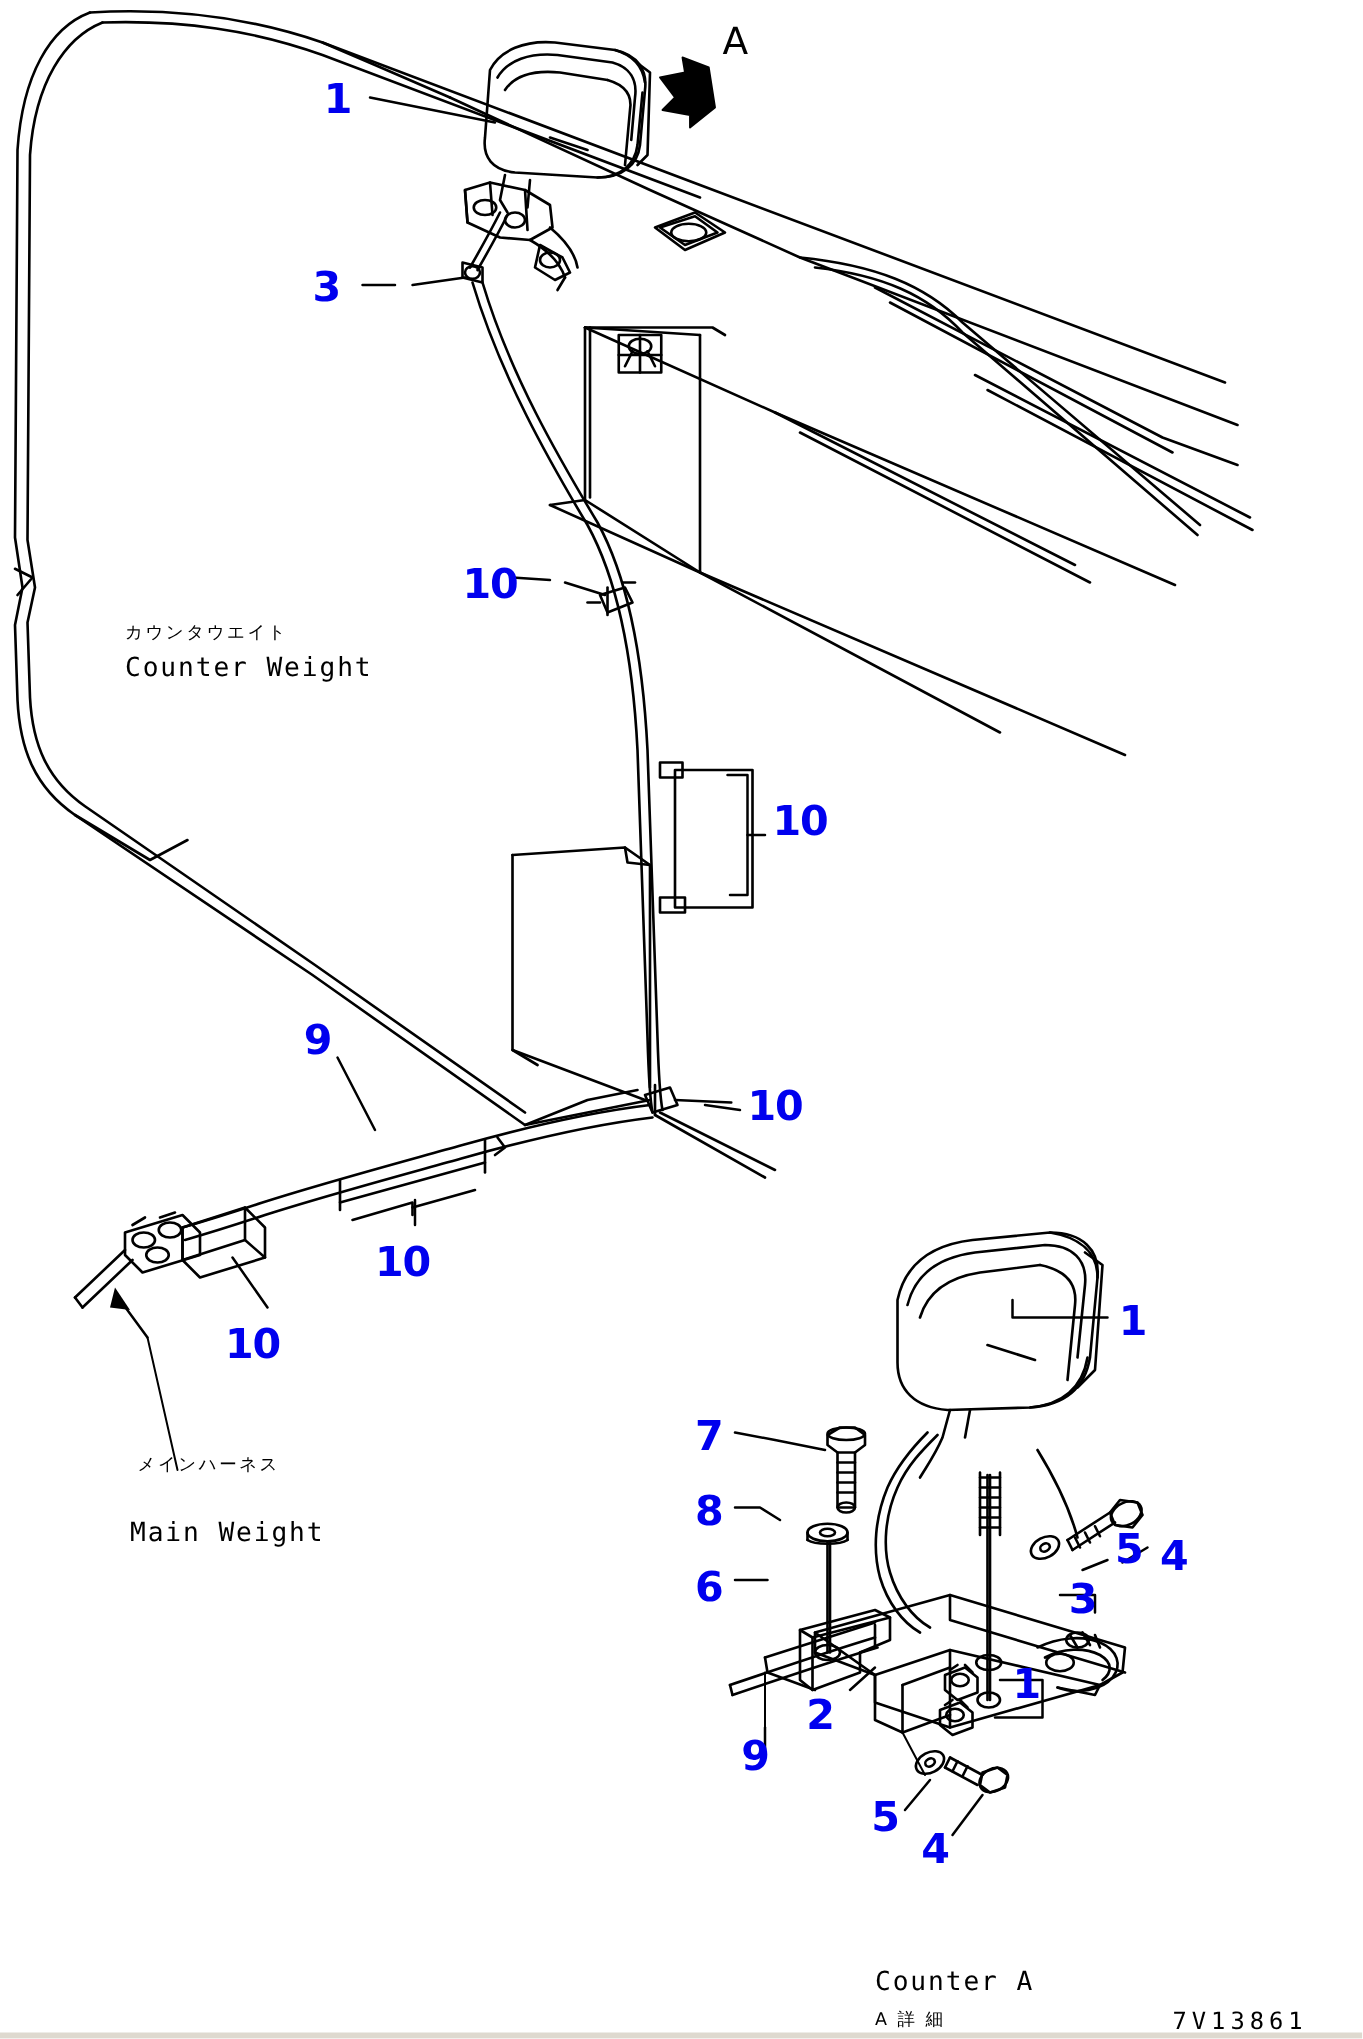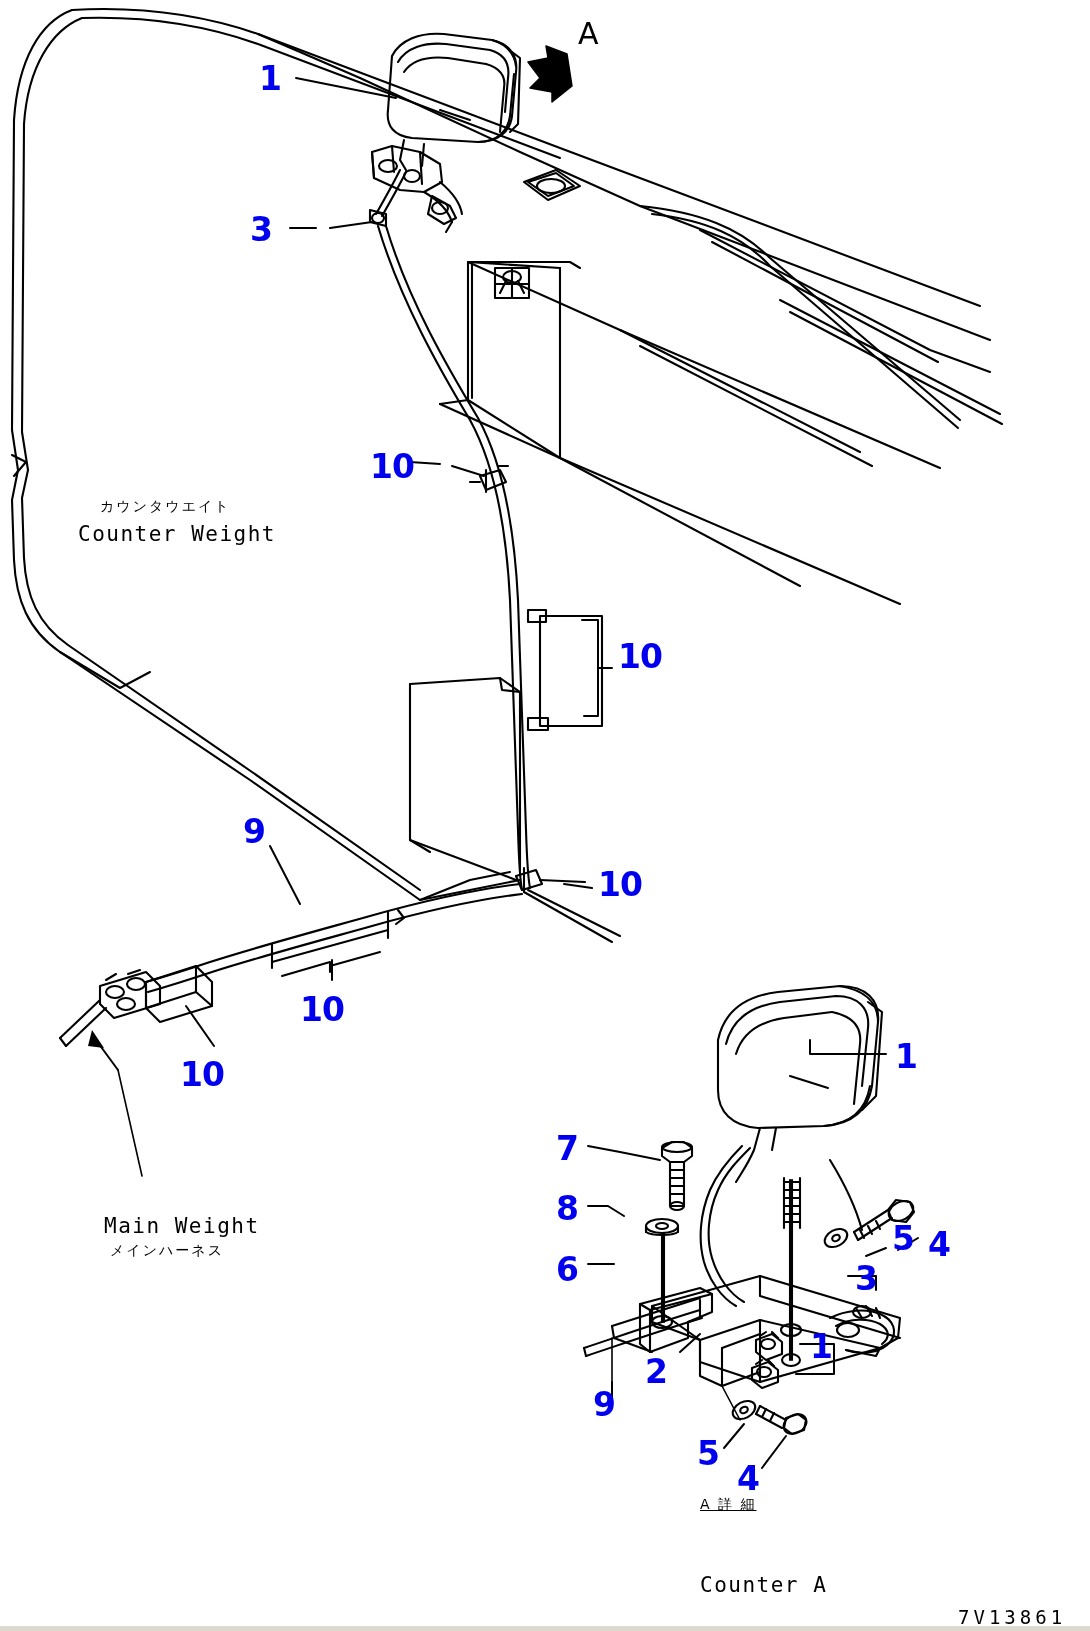--- a/index.html
+++ b/index.html
@@ -402,26 +402,26 @@
     </g>
 
     <g>
       <path d="M567 54 L 546 46 L 548 58 L 528 62 L 540 78 L 530 88 L 552 92 L 552 102 L 572 86 Z" fill="#000000" stroke="#000000" stroke-width="1.5" stroke-linejoin="round"></path>
     </g>
   </svg>
 
   <div class="secmark" style="left:578px; top:16px;">A</div>
 
   <div class="cap jp" style="left:100px; top:498px;">カウンタウエイト</div>
-  <div class="cap" style="left:78px; top:522px;">Counter Weight</div>
-
-  <div class="cap jp" style="left:110px; top:1242px;">メインハーネス</div>
+  <div class="cap" style="left:100px; top:522px;">Counter Weight</div>
+
+  <div class="cap jp" style="left:110px; top:1164px;">メインハーネス</div>
   <div class="cap" style="left:104px; top:1214px;">Main Weight</div>
 
-  <div class="cap jp" style="left:700px; top:1496px;text-decoration:underline;">A 詳 細</div>
+  <div class="cap jp" style="left:700px; top:1608px;">A 詳 細</div>
   <div class="cap" style="left:700px; top:1573px;">Counter A</div>
 
   <div id="callout-layer">
       <div class="lbl" style="left: 259px; top: 62px; color: rgb(0, 0, 238);">1</div>
       <div class="lbl" style="left: 250px; top: 213px; color: rgb(0, 0, 238);">3</div>
       <div class="lbl" style="left: 370px; top: 450px; color: rgb(0, 0, 238);">10</div>
       <div class="lbl" style="left: 618px; top: 640px; color: rgb(0, 0, 238);">10</div>
       <div class="lbl" style="left: 243px; top: 815px; color: rgb(0, 0, 238);">9</div>
       <div class="lbl" style="left: 598px; top: 868px; color: rgb(0, 0, 238);">10</div>
       <div class="lbl" style="left: 300px; top: 993px; color: rgb(0, 0, 238);">10</div>
@@ -433,16 +433,16 @@
       <div class="lbl" style="left: 892px; top: 1222px; color: rgb(0, 0, 238);">5</div>
       <div class="lbl" style="left: 556px; top: 1253px; color: rgb(0, 0, 238);">6</div>
       <div class="lbl" style="left: 855px; top: 1262px; color: rgb(0, 0, 238);">3</div>
       <div class="lbl" style="left: 810px; top: 1330px; color: rgb(0, 0, 238);">1</div>
       <div class="lbl" style="left: 645px; top: 1355px; color: rgb(0, 0, 238);">2</div>
       <div class="lbl" style="left: 593px; top: 1388px; color: rgb(0, 0, 238);">9</div>
       <div class="lbl" style="left: 697px; top: 1437px; color: rgb(0, 0, 238);">5</div>
       <div class="lbl" style="left: 737px; top: 1462px; color: rgb(0, 0, 238);">4</div>
     </div>
 
-  <div class="docnum" style="left:958px; top:1606px;">7V13861</div>
+  <div class="docnum" style="left:938px; top:1606px;">7V13861</div>
 
   <div class="footrule"></div>
 </div>
 
 </body></html>

